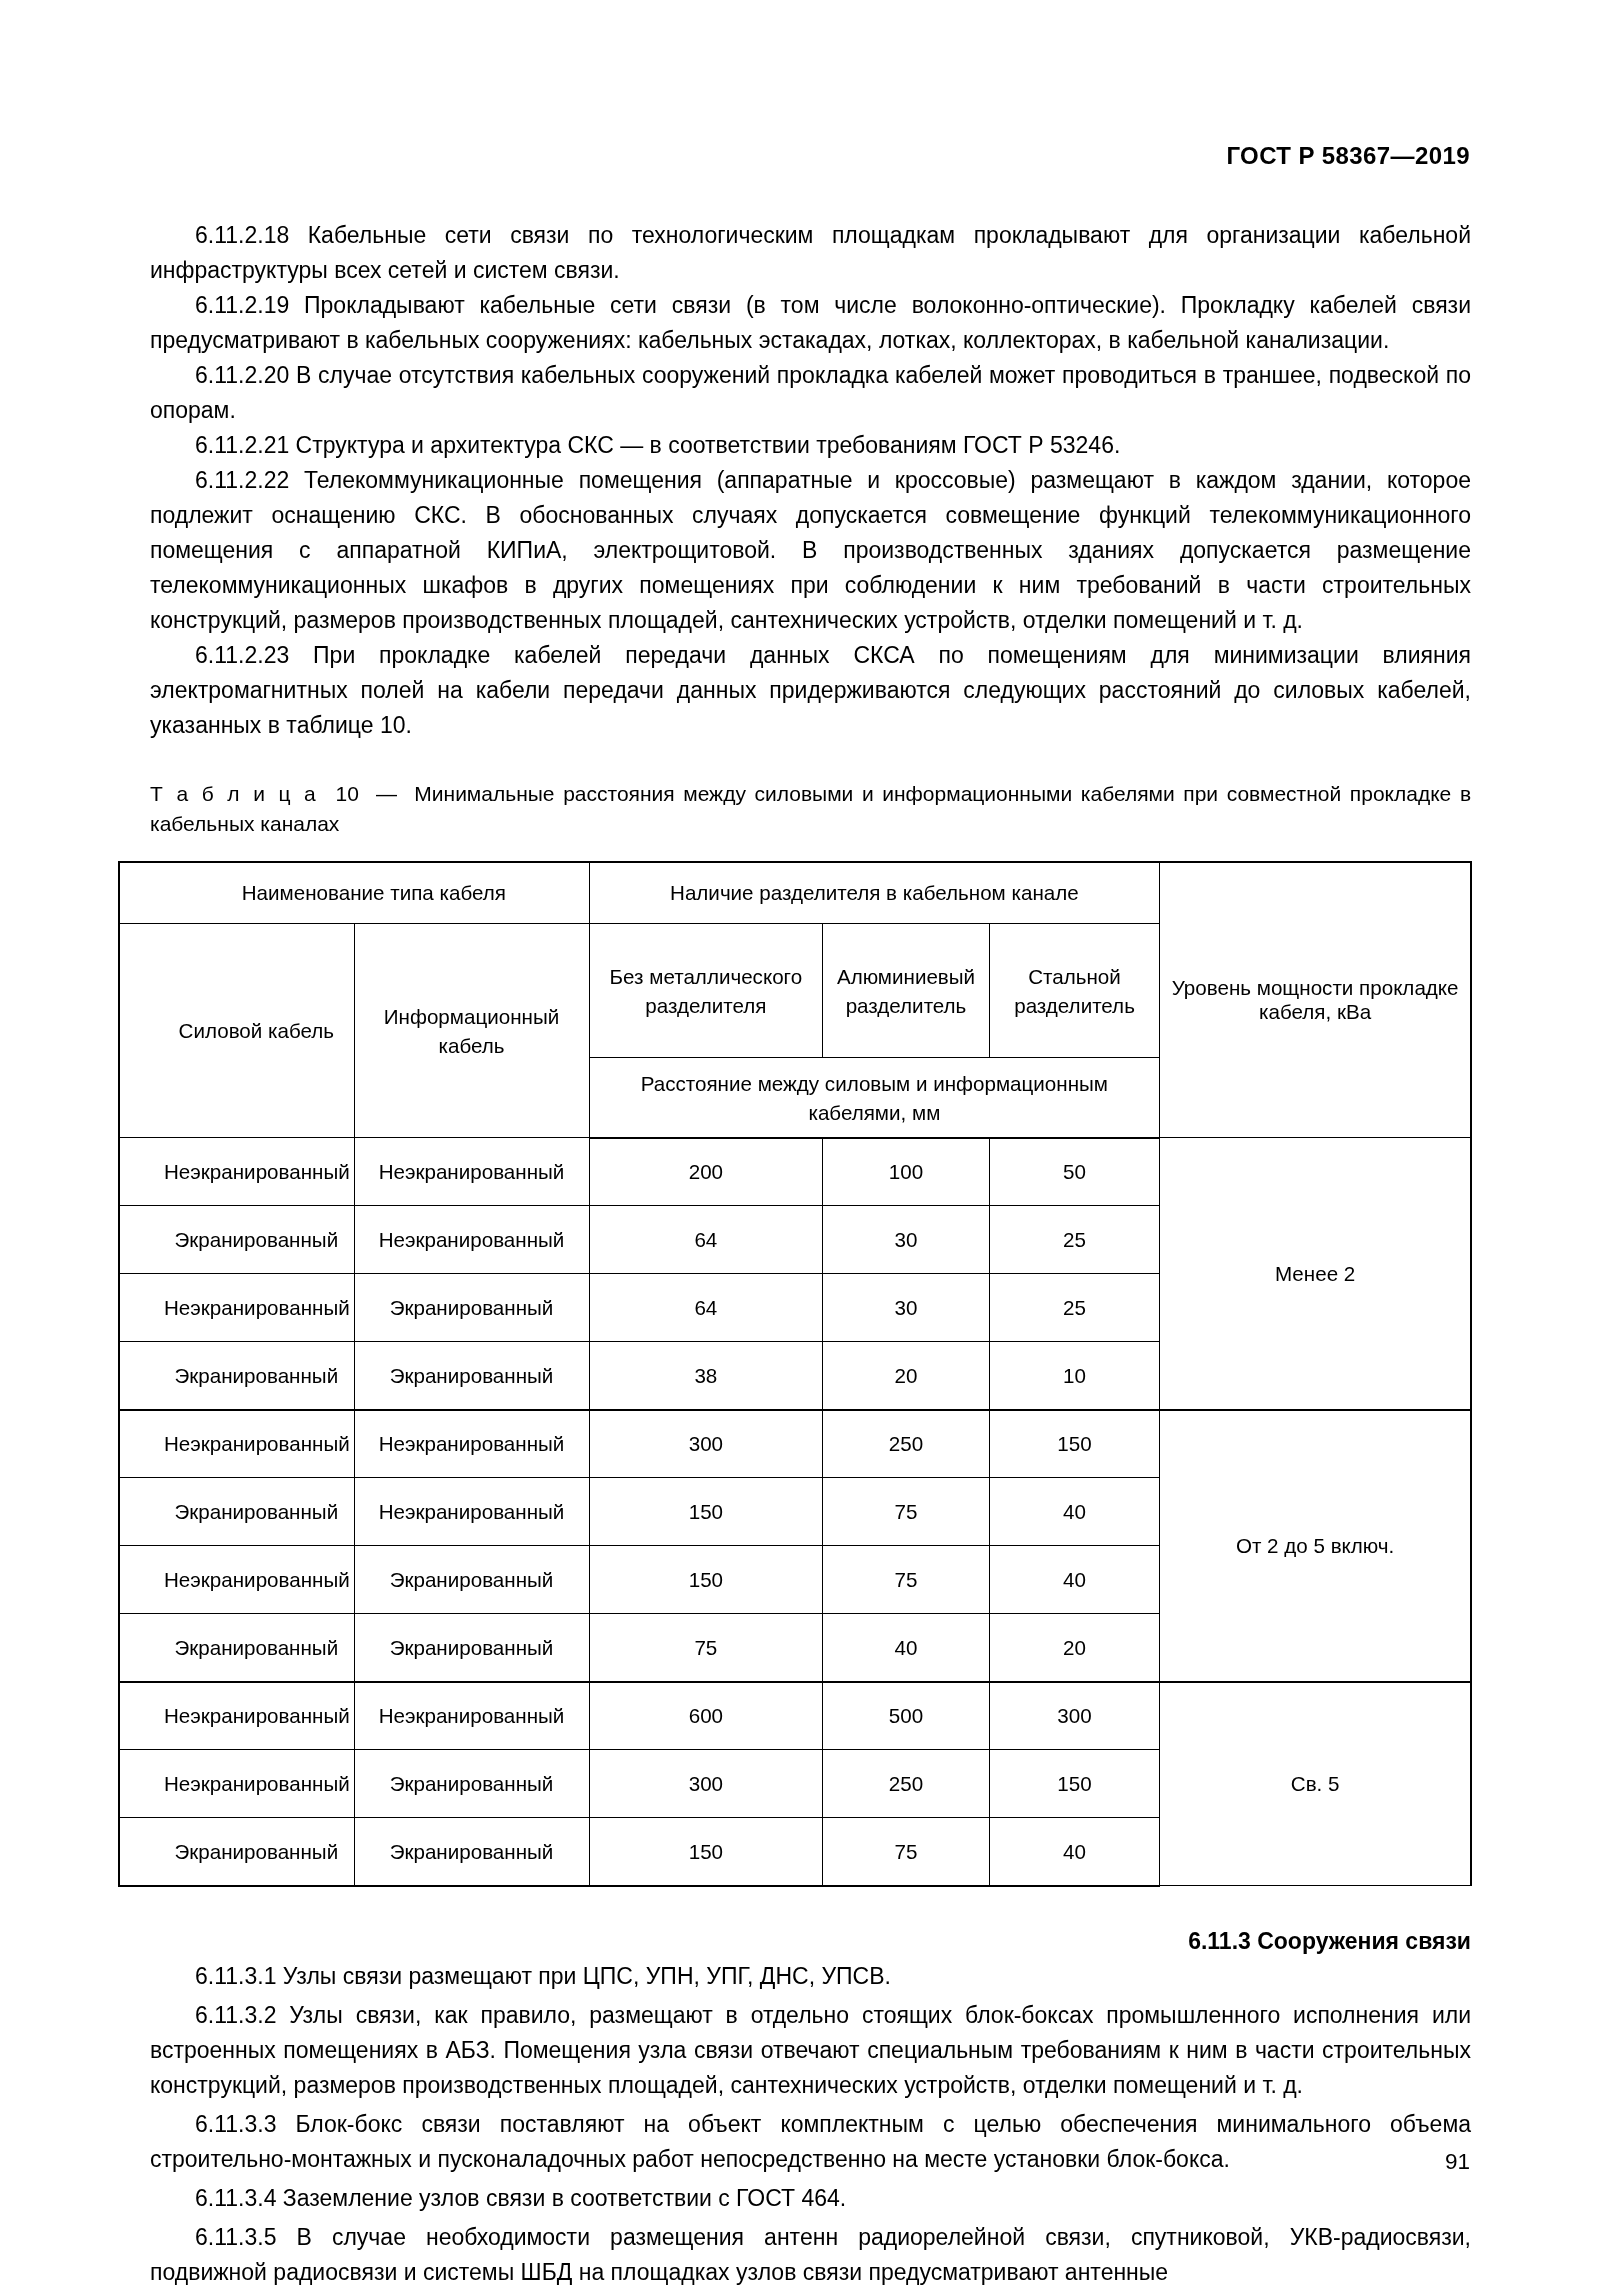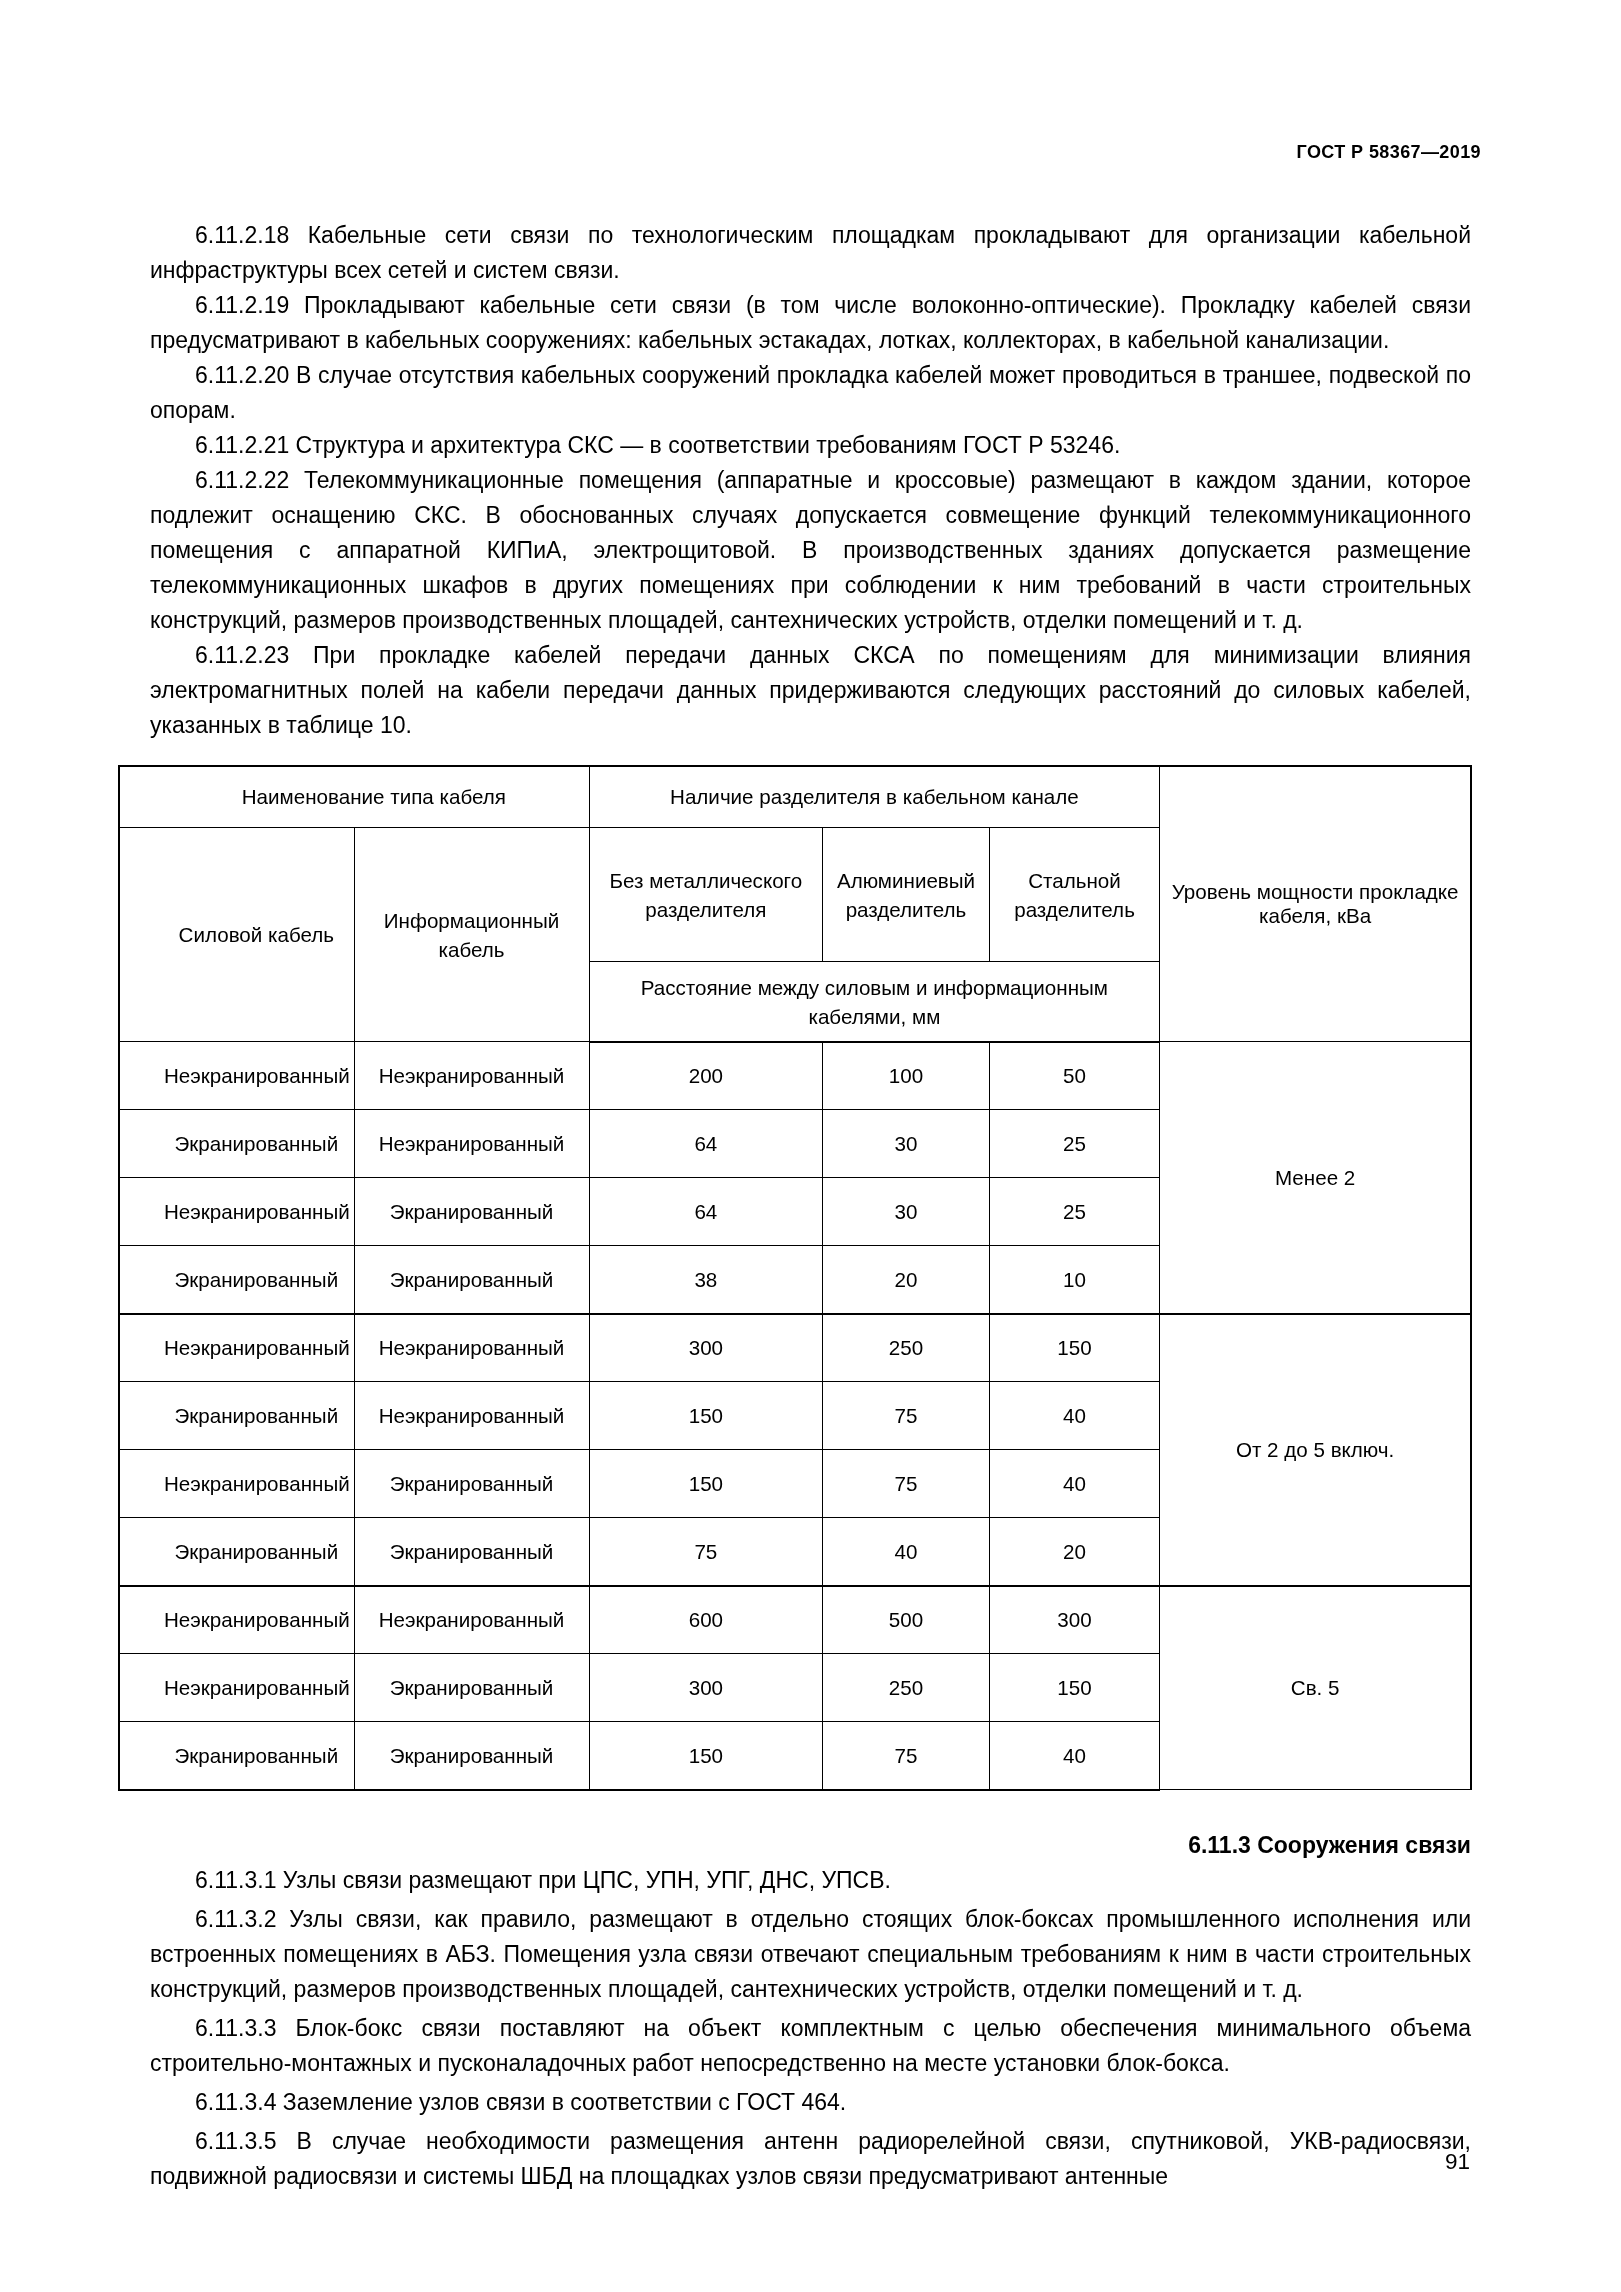--- a/index.html
+++ b/index.html
@@ -18,22 +18,22 @@
     height: 2293px;
     margin: 0 auto;
     background: #ffffff;
     box-sizing: border-box;
     overflow: hidden;
   }
   
   .page-header {
     position: absolute;
     top: 142px;
-    right: 140px;
-    font-size: 18px;
+    right: 151px;
+    font-size: 24px;
     font-weight: bold;
     letter-spacing: 0.4px;
     white-space: nowrap;
   }
   
   .content {
     position: absolute;
     top: 218px;
     left: 150px;
     width: 1321px;
@@ -117,20 +117,26 @@
 
   <div class="content">
 
     <p class="para">6.11.2.18 Кабельные сети связи по технологическим площадкам прокладывают для организации кабельной инфраструктуры всех сетей и систем связи.</p>
     <p class="para">6.11.2.19 Прокладывают кабельные сети связи (в том числе волоконно-оптические). Прокладку кабелей связи предусматривают в кабельных сооружениях: кабельных эстакадах, лотках, коллекторах, в кабельной канализации.</p>
     <p class="para">6.11.2.20 В случае отсутствия кабельных сооружений прокладка кабелей может проводиться в траншее, подвеской по опорам.</p>
     <p class="para">6.11.2.21 Структура и архитектура СКС — в соответствии требованиям ГОСТ Р 53246.</p>
     <p class="para">6.11.2.22 Телекоммуникационные помещения (аппаратные и кроссовые) размещают в каждом здании, которое подлежит оснащению СКС. В обоснованных случаях допускается совмещение функций телекоммуникационного помещения с аппаратной КИПиА, электрощитовой. В производственных зданиях допускается размещение телекоммуникационных шкафов в других помещениях при соблюдении к ним требований в части строительных конструкций, размеров производственных площадей, сантехнических устройств, отделки помещений и т. д.</p>
     <p class="para">6.11.2.23 При прокладке кабелей передачи данных СКСА по помещениям для минимизации влияния электромагнитных полей на кабели передачи данных придерживаются следующих расстояний до силовых кабелей, указанных в таблице 10.</p>
 
+    <div class="table-caption">
+      <span class="lbl">Т а б л и ц а</span>
+      <span>&nbsp;</span><span>10</span>
+      <span>&nbsp;</span><span>—</span>
+      <span>&nbsp;</span><span>Минимальные расстояния между силовыми и информационными кабелями при совместной прокладке в кабельных каналах</span>
+    </div>
 
     <div class="tbl-wrap">
       <table class="t10">
         <colgroup>
           <col style="width:182px">
           <col style="width:182px">
           <col style="width:181px">
           <col style="width:129px">
           <col style="width:132px">
           <col style="width:241px">

